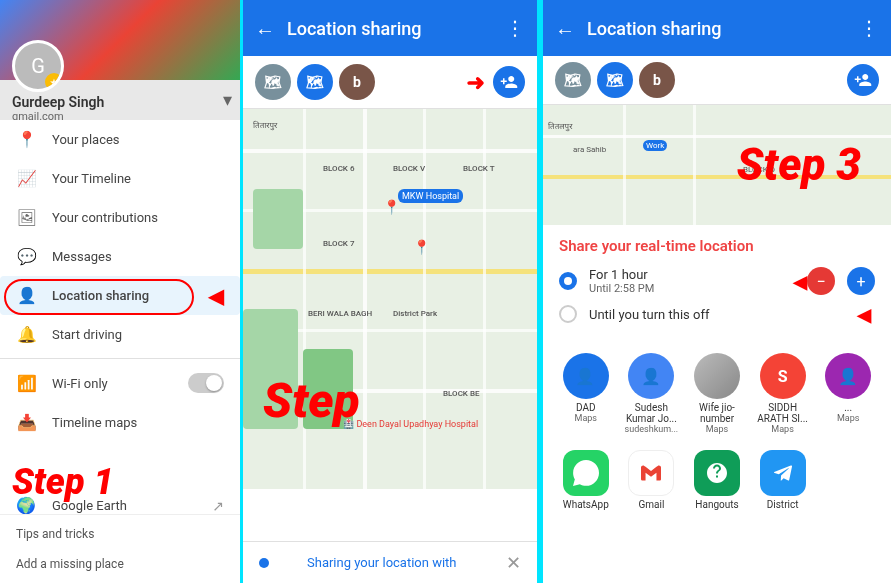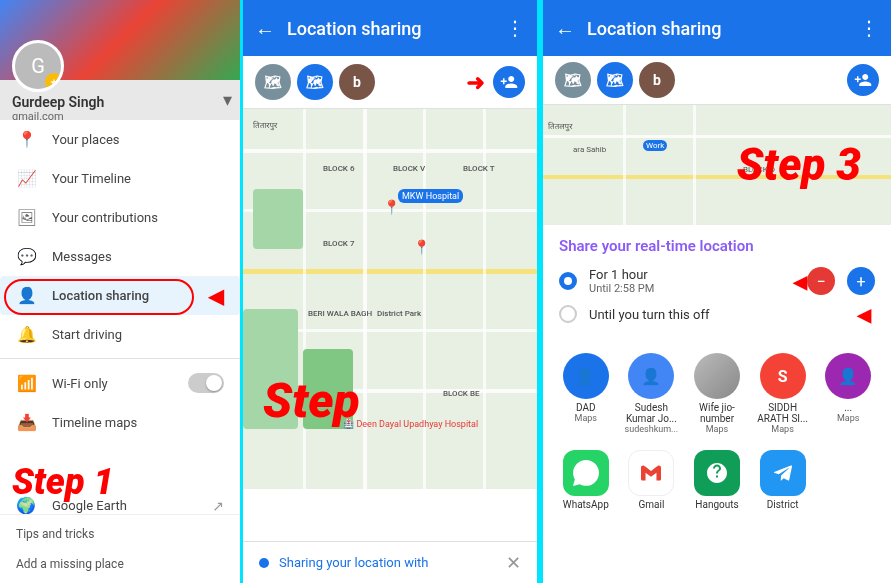--- a/index.html
+++ b/index.html
@@ -256,21 +256,21 @@
     }
     .sharing-bar {
       position: absolute;
       bottom: 0;
       left: 0; right: 0;
       background: #fff;
       padding: 10px 16px;
       display: flex;
       align-items: center;
       border-top: 1px solid #e0e0e0;
-      font-size: 13px; color: #1a73e8;
+      font-size: 13px; color: #1a73e8; gap: 28px;
     }
     .sharing-bar .dot {
       width: 10px; height: 10px;
       border-radius: 50%;
       background: #1a73e8;
       margin-right: 10px;
     }
     .close-x {
       margin-left: auto;
       font-size: 18px;
@@ -319,21 +319,21 @@
       color: red;
       font-style: italic;
       z-index: 5;
     }
     .share-section {
       padding: 12px 16px;
     }
     .share-title {
       font-size: 15px;
       font-weight: 600;
-      color: #8b5cf6;
+      color: #ef4444;
       margin-bottom: 12px;
     }
     .radio-option {
       display: flex;
       align-items: center;
       margin-bottom: 10px;
       position: relative;
     }
     .radio-circle {
       width: 18px; height: 18px;
@@ -545,21 +545,21 @@
 
     <div class="map-pin" style="top:90px;left:140px;color:#1a73e8;">📍</div>
     <div class="map-pin" style="top:130px;left:170px;color:#e53935;">📍</div>
 
     <div class="map-label" style="top:10px;left:10px;">तितारपुर</div>
     <div class="map-label" style="top:55px;left:80px;">BLOCK 6</div>
     <div class="map-label" style="top:55px;left:150px;">BLOCK V</div>
     <div class="map-label" style="top:55px;left:220px;">BLOCK T</div>
     <div class="map-label" style="top:130px;left:80px;">BLOCK 7</div>
     <div class="map-label" style="top:200px;left:65px;">BERI WALA BAGH</div>
-    <div class="map-label" style="top:200px;left:134px;">District Park</div>
+    <div class="map-label" style="top:200px;left:150px;">District Park</div>
     <div class="map-label" style="top:280px;left:200px;">BLOCK BE</div>
 
     <div style="position:absolute;top:80px;left:155px;background:#1a73e8;color:#fff;font-size:9px;padding:2px 4px;border-radius:6px;">MKW Hospital</div>
 
     <div style="position:absolute;top:310px;left:100px;color:#e53935;font-size:9px;">🏥 Deen Dayal Upadhyay Hospital</div>
     <div class="step-label">Step</div>
   </div>
   <div class="sharing-bar">
     <div class="dot"></div>
     <span>Sharing your location with</span>

